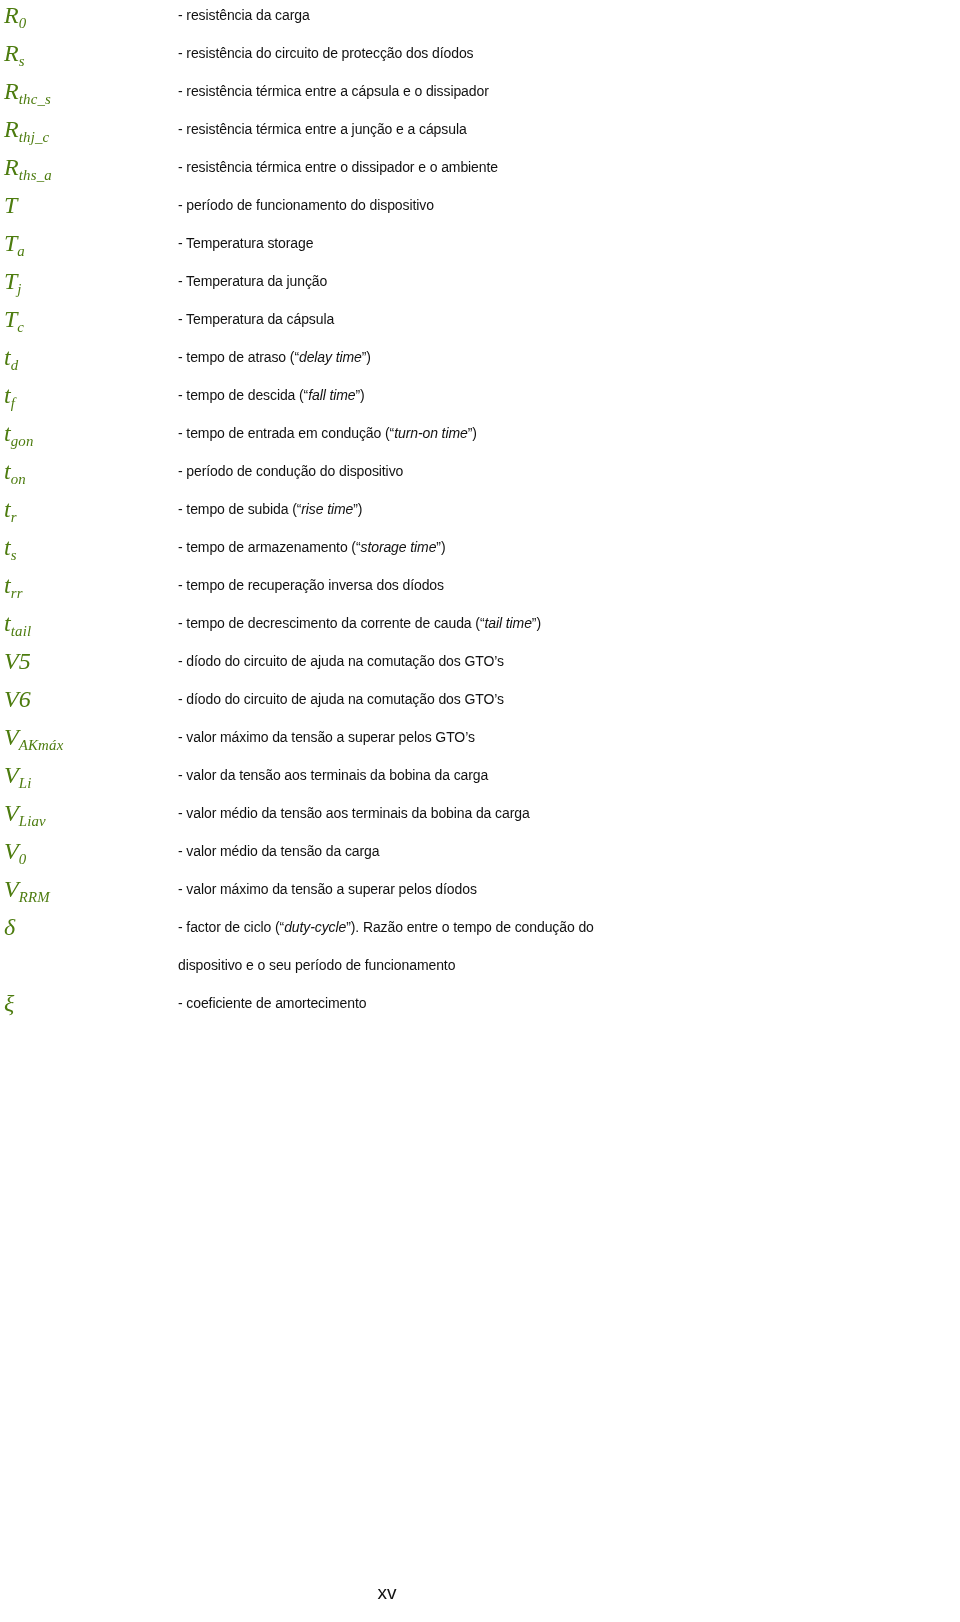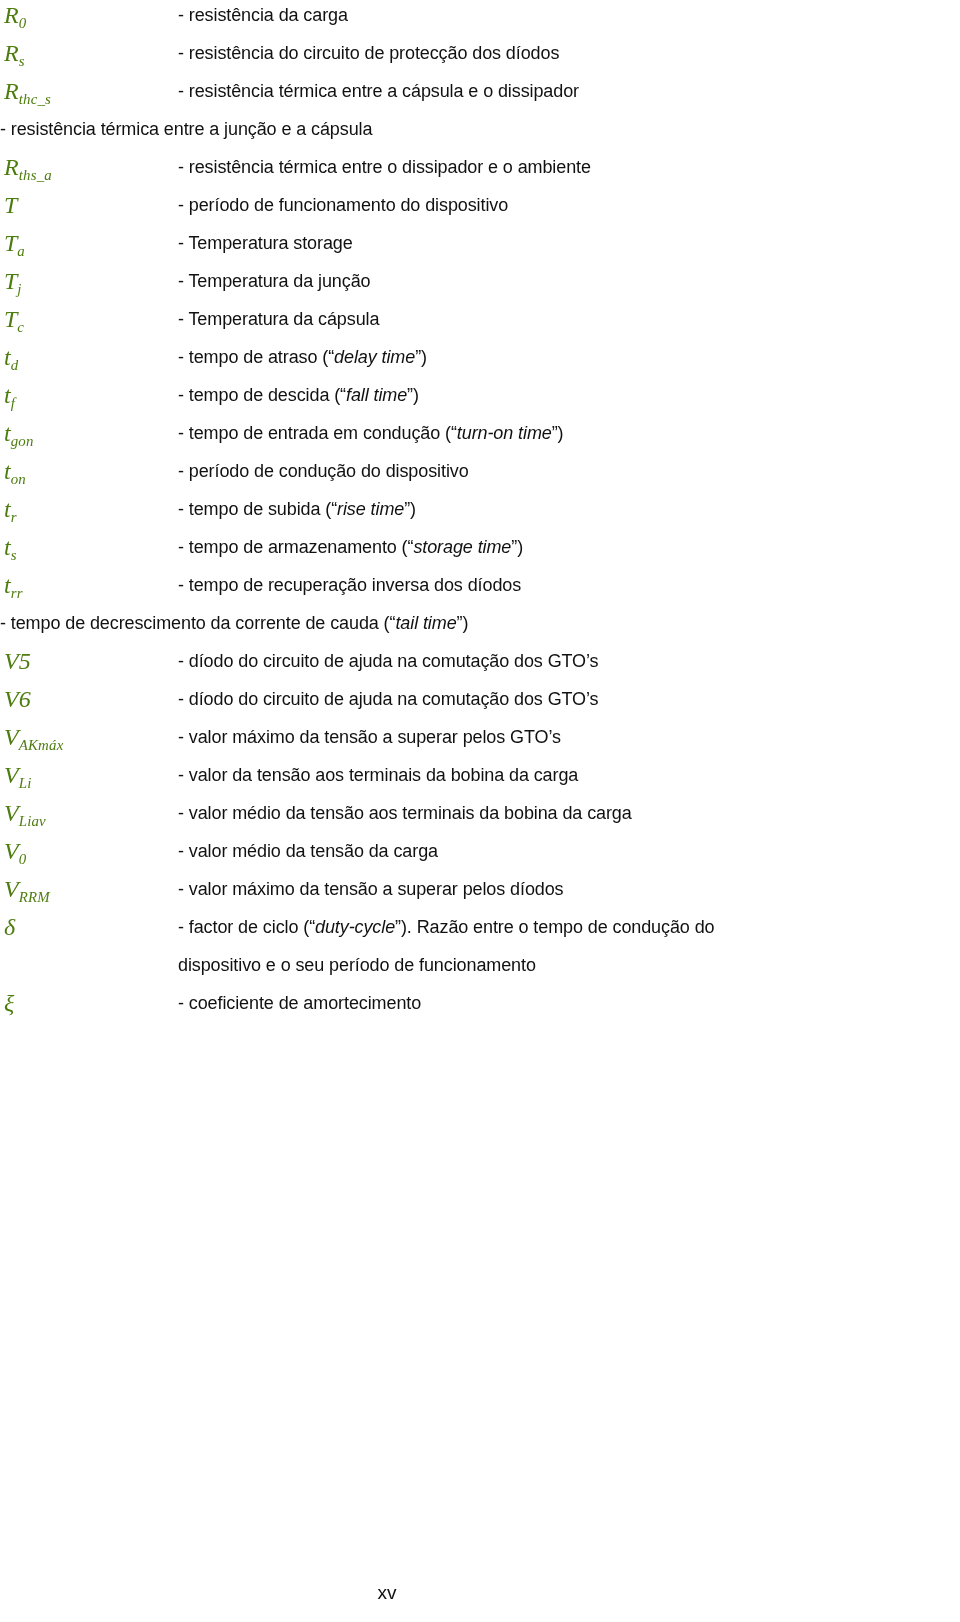--- a/index.html
+++ b/index.html
@@ -47,21 +47,21 @@
     font-style: italic;
     letter-spacing: 0.2px;
   }
   .symbol-cell .upr {
     font-style: italic;
   }
   .desc-cell {
     flex: 1 1 auto;
     box-sizing: border-box;
     font-family: "Liberation Sans", sans-serif;
-    font-size: 18px;
+    font-size: 14px;
     line-height: 30px;
     color: #111111;
     letter-spacing: -0.1px;
   }
   .desc-cell em {
     font-style: italic;
   }
 
   .entry .desc-cell.justify {
     text-align: justify;
@@ -95,20 +95,21 @@
       </div>
       <div class="entry">
         <div class="symbol-cell"><span class="upr">R</span><span class="sub">s</span></div>
         <div class="desc-cell">- resistência do circuito de protecção dos díodos</div>
       </div>
       <div class="entry">
         <div class="symbol-cell"><span class="upr">R</span><span class="sub">thc_s</span></div>
         <div class="desc-cell">- resistência térmica entre a cápsula e o dissipador</div>
       </div>
       <div class="entry">
+        <div class="symbol-cell"><span class="upr">R</span><span class="sub">thj_c</span></div>
         <div class="desc-cell">- resistência térmica entre a junção e a cápsula</div>
       </div>
       <div class="entry">
         <div class="symbol-cell"><span class="upr">R</span><span class="sub">ths_a</span></div>
         <div class="desc-cell">- resistência térmica entre o dissipador e o ambiente</div>
       </div>
       <div class="entry">
         <div class="symbol-cell"><span class="upr">T</span></div>
         <div class="desc-cell">- período de funcionamento do dispositivo</div>
       </div>
@@ -146,20 +147,21 @@
       </div>
       <div class="entry">
         <div class="symbol-cell"><span class="upr">t</span><span class="sub">s</span></div>
         <div class="desc-cell">- tempo de armazenamento (“<em>storage time</em>”)</div>
       </div>
       <div class="entry">
         <div class="symbol-cell"><span class="upr">t</span><span class="sub">rr</span></div>
         <div class="desc-cell">- tempo de recuperação inversa dos díodos</div>
       </div>
       <div class="entry">
+        <div class="symbol-cell"><span class="upr">t</span><span class="sub">tail</span></div>
         <div class="desc-cell">- tempo de decrescimento da corrente de cauda (“<em>tail time</em>”)</div>
       </div>
       <div class="entry">
         <div class="symbol-cell"><span class="upr">V5</span></div>
         <div class="desc-cell">- díodo do circuito de ajuda na comutação dos GTO’s</div>
       </div>
       <div class="entry">
         <div class="symbol-cell"><span class="upr">V6</span></div>
         <div class="desc-cell">- díodo do circuito de ajuda na comutação dos GTO’s</div>
       </div>

